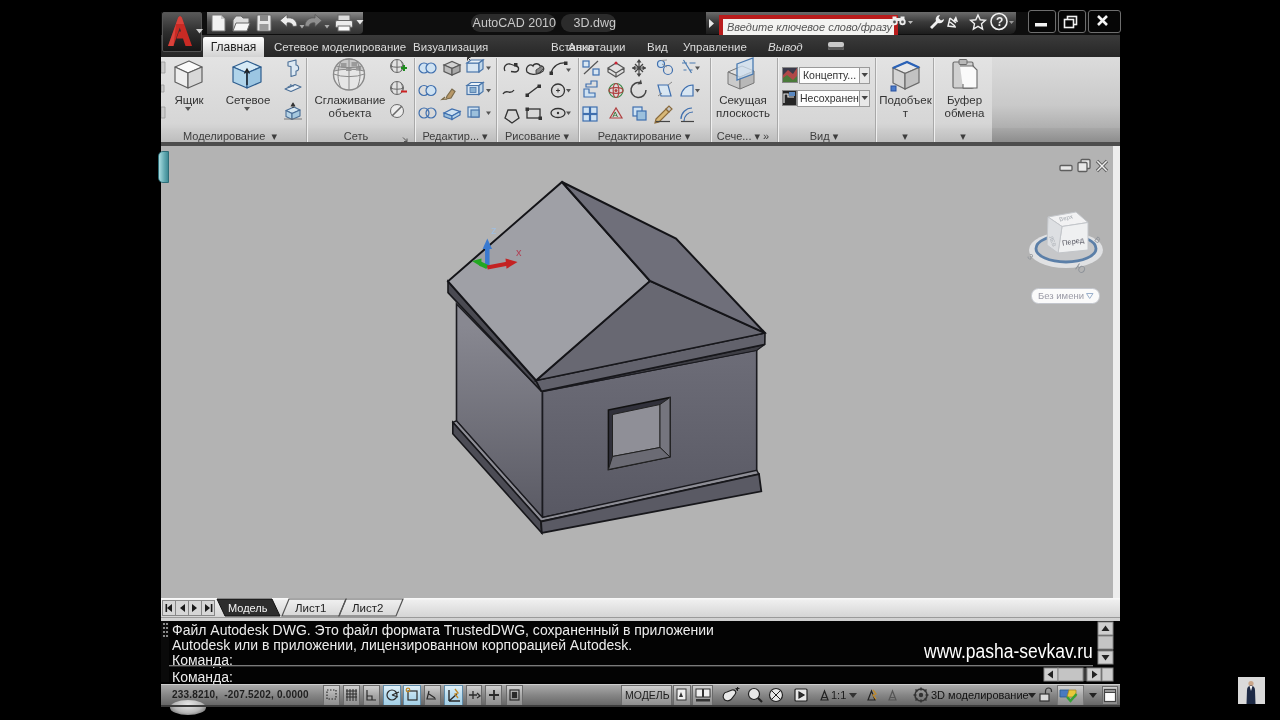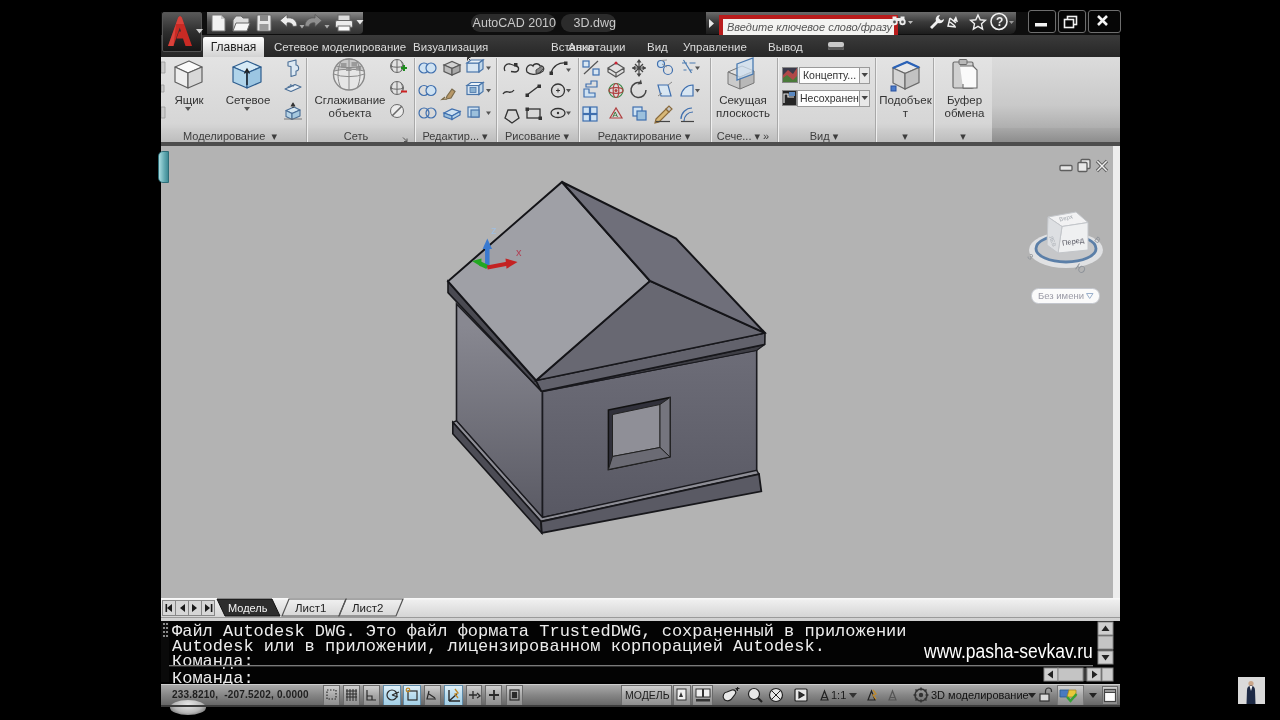--- a/index.html
+++ b/index.html
@@ -34,21 +34,21 @@
 .biglabel{font-size:11.5px;color:#333;text-align:center;line-height:12.5px;white-space:nowrap;}
 .downarr{width:0;height:0;border-left:3.5px solid transparent;border-right:3.5px solid transparent;
   border-top:4px solid #555;}
 
 #canvas{left:161px;top:146px;width:952px;height:452px;background:#b3b3b3;}
 #canvright{left:1113px;top:146px;width:7px;height:452px;background:#ededed;}
 
 #tabbar{left:161px;top:598px;width:959px;height:23px;background:linear-gradient(#f2f2f2,#cfcfcf);}
 
 #cmd{left:161px;top:621px;width:959px;height:61px;background:#030303;color:#ececec;
-  font-family:Liberation Mono, monospace;font-size:17px;}
+  font-family:Liberation Sans, sans-serif;font-size:14px;}
 #cmdsep{left:163px;top:665px;width:930px;height:1px;background:#7a7a7a;border-bottom:1px solid #2e2e2e;}
 
 #statusbar{left:161px;top:684px;width:959px;height:23px;
   background:linear-gradient(#aaaaaa,#858585 45%,#5e5e5e);border-top:1px solid #cdcdcd;}
 #coords{left:172px;top:689px;color:#1e1e1e;font-size:10px;letter-spacing:0.2px;font-weight:bold;}
 #personthumb{left:1238px;top:677px;width:27px;height:27px;background:#d9d9d9;}
 </style></head><body>
 <div id="stage">
 
   <div class="abs" id="titlebar"></div>
@@ -118,21 +118,21 @@
     background:linear-gradient(90deg,#aadce0,#62aab2 60%,#3f8a94);border:1px solid #2e6e78;"></div>
 
   <div class="abs" id="menurow"></div>
   <div class="abs" id="activetab">Главная</div>
   <div class="abs mtab" style="left:274px;">Сетевое моделирование</div>
   <div class="abs mtab" style="left:413px;">Визуализация</div>
   <div class="abs mtab" style="left:504px;padding-left:47px;">Вставка</div>
   <div class="abs mtab" style="left:568px;">Аннотации</div>
   <div class="abs mtab" style="left:647px;">Вид</div>
   <div class="abs mtab" style="left:683px;">Управление</div>
-  <div class="abs mtab" style="left:768px;">Вывод</div>
+  <div class="abs mtab" style="left:768px;font-style:italic;">Вывод</div>
   <div class="abs" style="left:828px;top:42px;width:16px;height:8px;background:#c9c9c9;border-radius:2px;box-shadow:inset 0 -3px 0 #5a5a5a;"></div>
 
   <div class="abs" id="ribbon"></div>
   <div class="abs" id="ribbonlabels"></div>
   <div class="abs" id="ribbonright"></div>
   <div class="abs" id="ribbonrightlbl"></div>
   <div class="abs" id="ribbonedge"></div>
   <div class="abs psep" style="left:306px;"></div>
   <div class="abs psep" style="left:414px;"></div>
   <div class="abs psep" style="left:496px;"></div>

